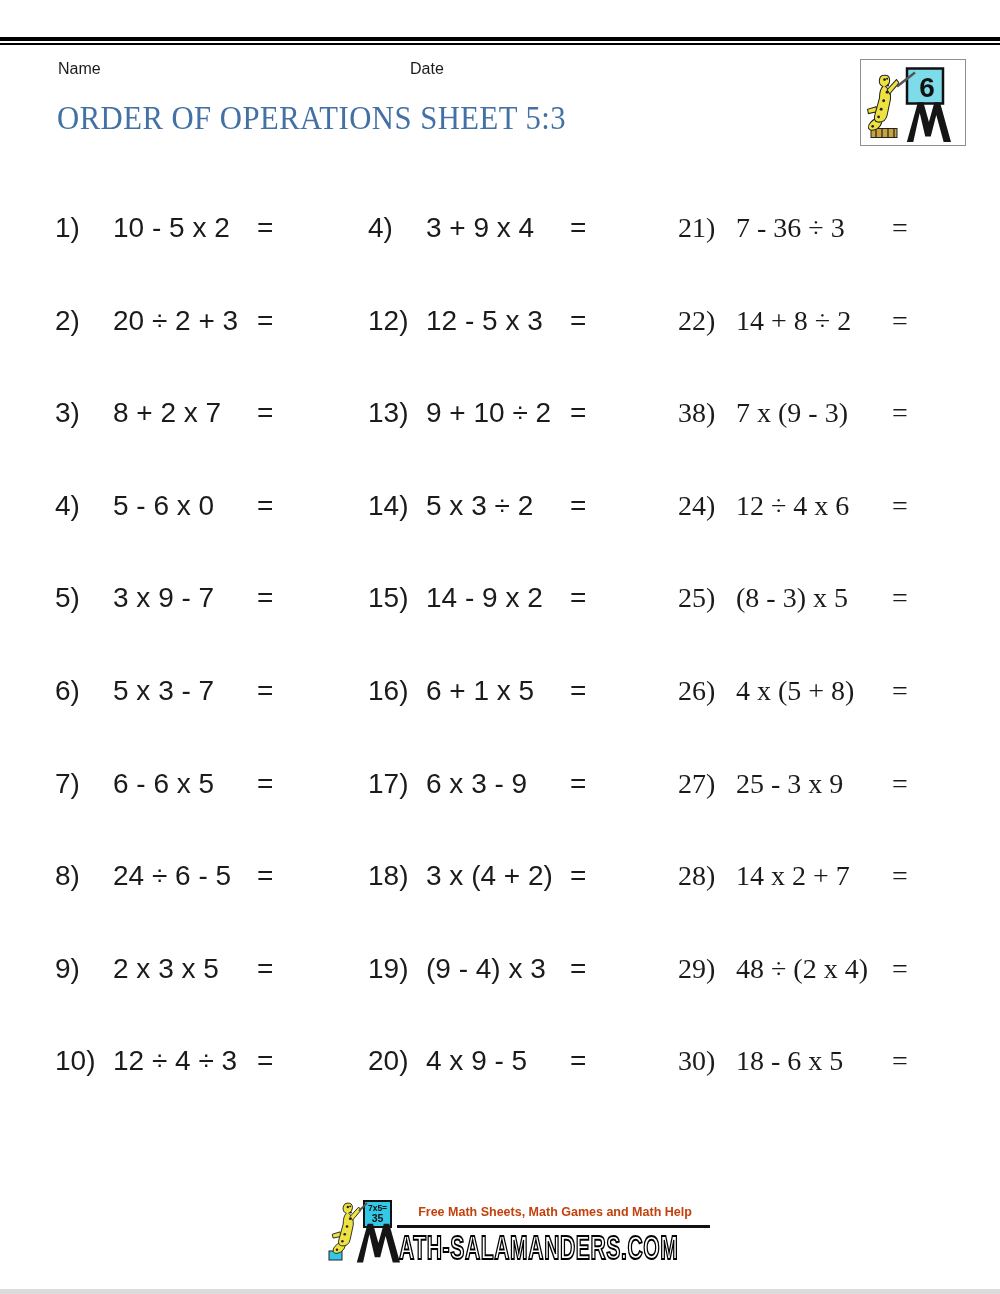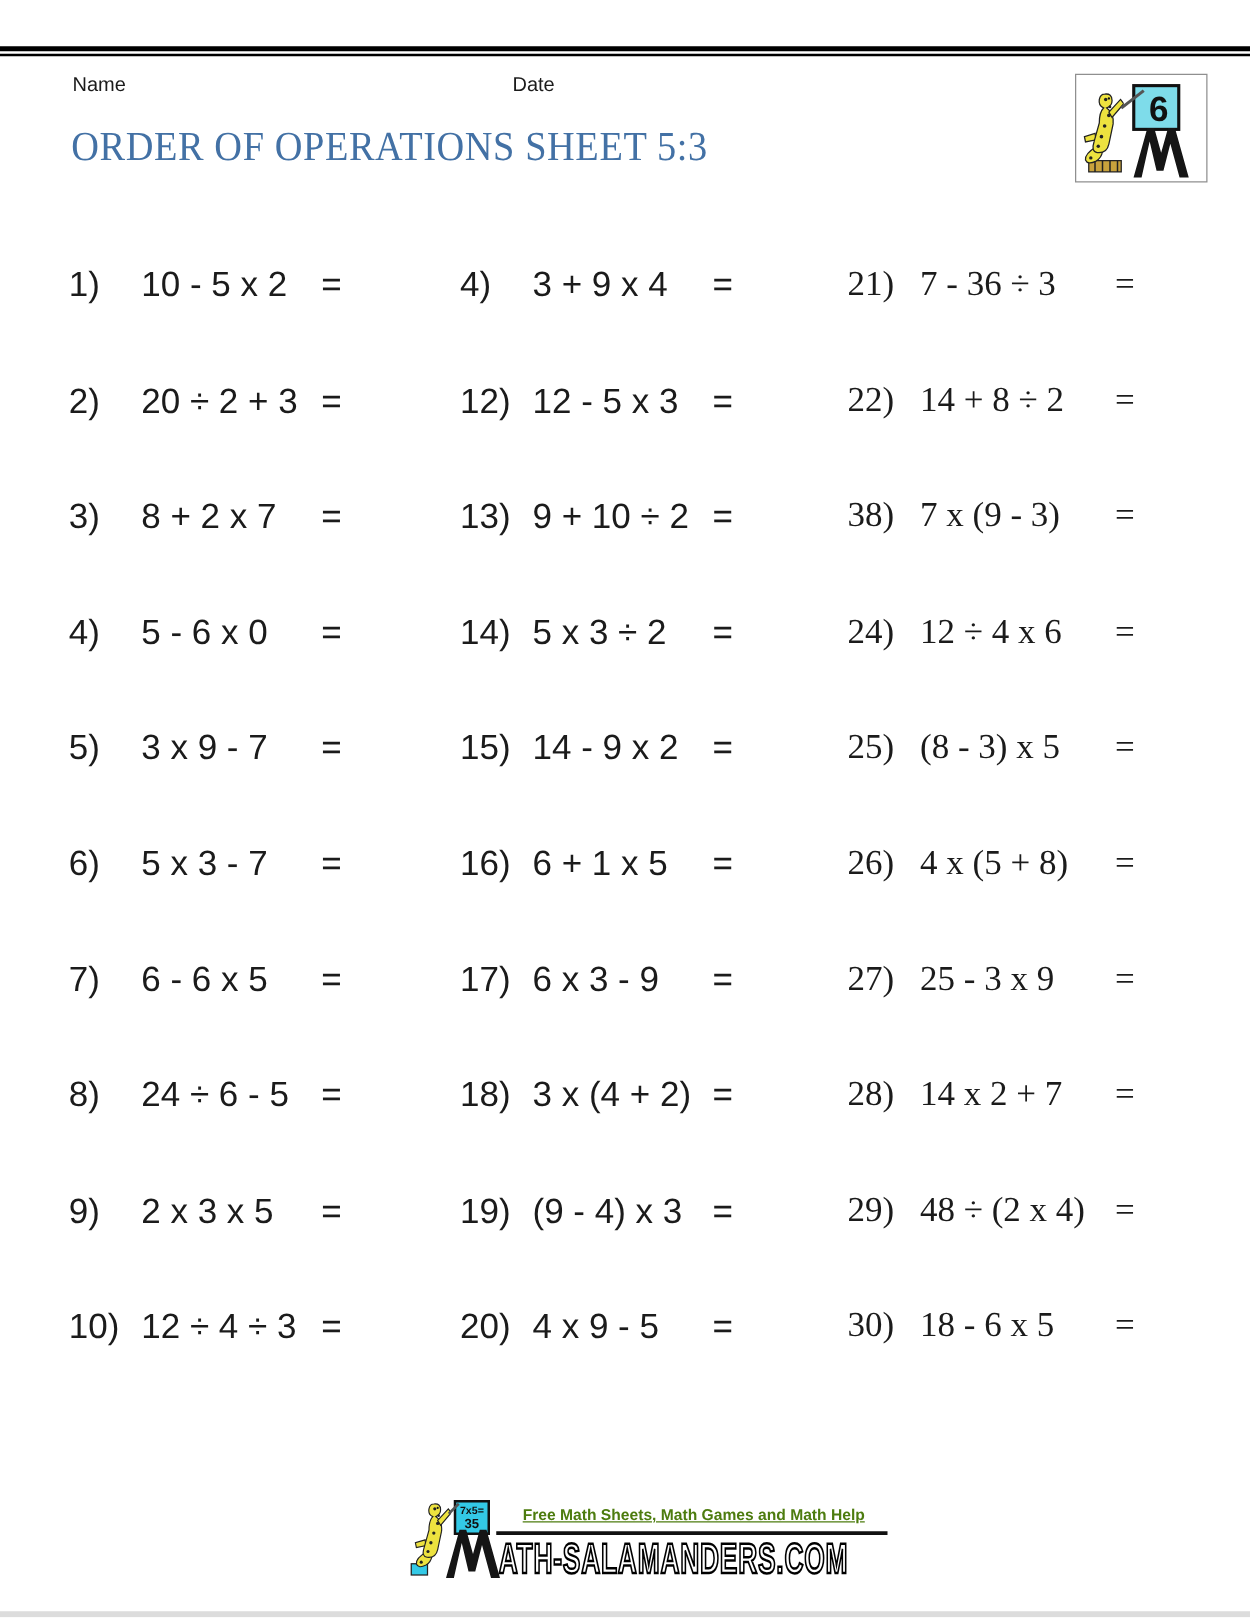--- a/index.html
+++ b/index.html
@@ -26,21 +26,21 @@
   .problems{position:absolute;left:55px;top:212px;width:912px;display:grid;
             grid-template-columns:313px 310px 289px;grid-auto-rows:92.6px;}
   .cell{display:grid;grid-template-columns:58px 144px auto;align-content:start;
         font-size:28px;line-height:1.12;white-space:nowrap;}
   .cell:nth-child(3n){grid-template-columns:58px 156px auto;font-family:Liberation Serif, serif;}
   .cell .eq{justify-self:start;}
 
   
   .f-logo{position:absolute;left:328px;top:1197px;}
   .f-tagline{position:absolute;left:400px;top:1205px;width:310px;font-size:12.5px;font-weight:bold;
-             text-align:center;white-space:nowrap;color:#4d7c0f;text-decoration:underline;}
+             text-align:center;white-space:nowrap;color:#c2410c;}
   .f-rule{position:absolute;left:397px;top:1225px;width:313px;height:3px;background:#111;}
   .f-brand{position:absolute;left:399px;top:1228px;font-size:34px;font-weight:bold;letter-spacing:1px;
            white-space:nowrap;color:#ffffff;-webkit-text-stroke:2px #000;
            transform:scaleX(.62);transform-origin:left top;}
   .bottom-edge{position:absolute;left:0;top:1289px;width:100%;height:5px;background:#dcdcdc;}
 
   svg text{font-family:"Liberation Sans",sans-serif;}
 </style>
 </head>
 <body>

